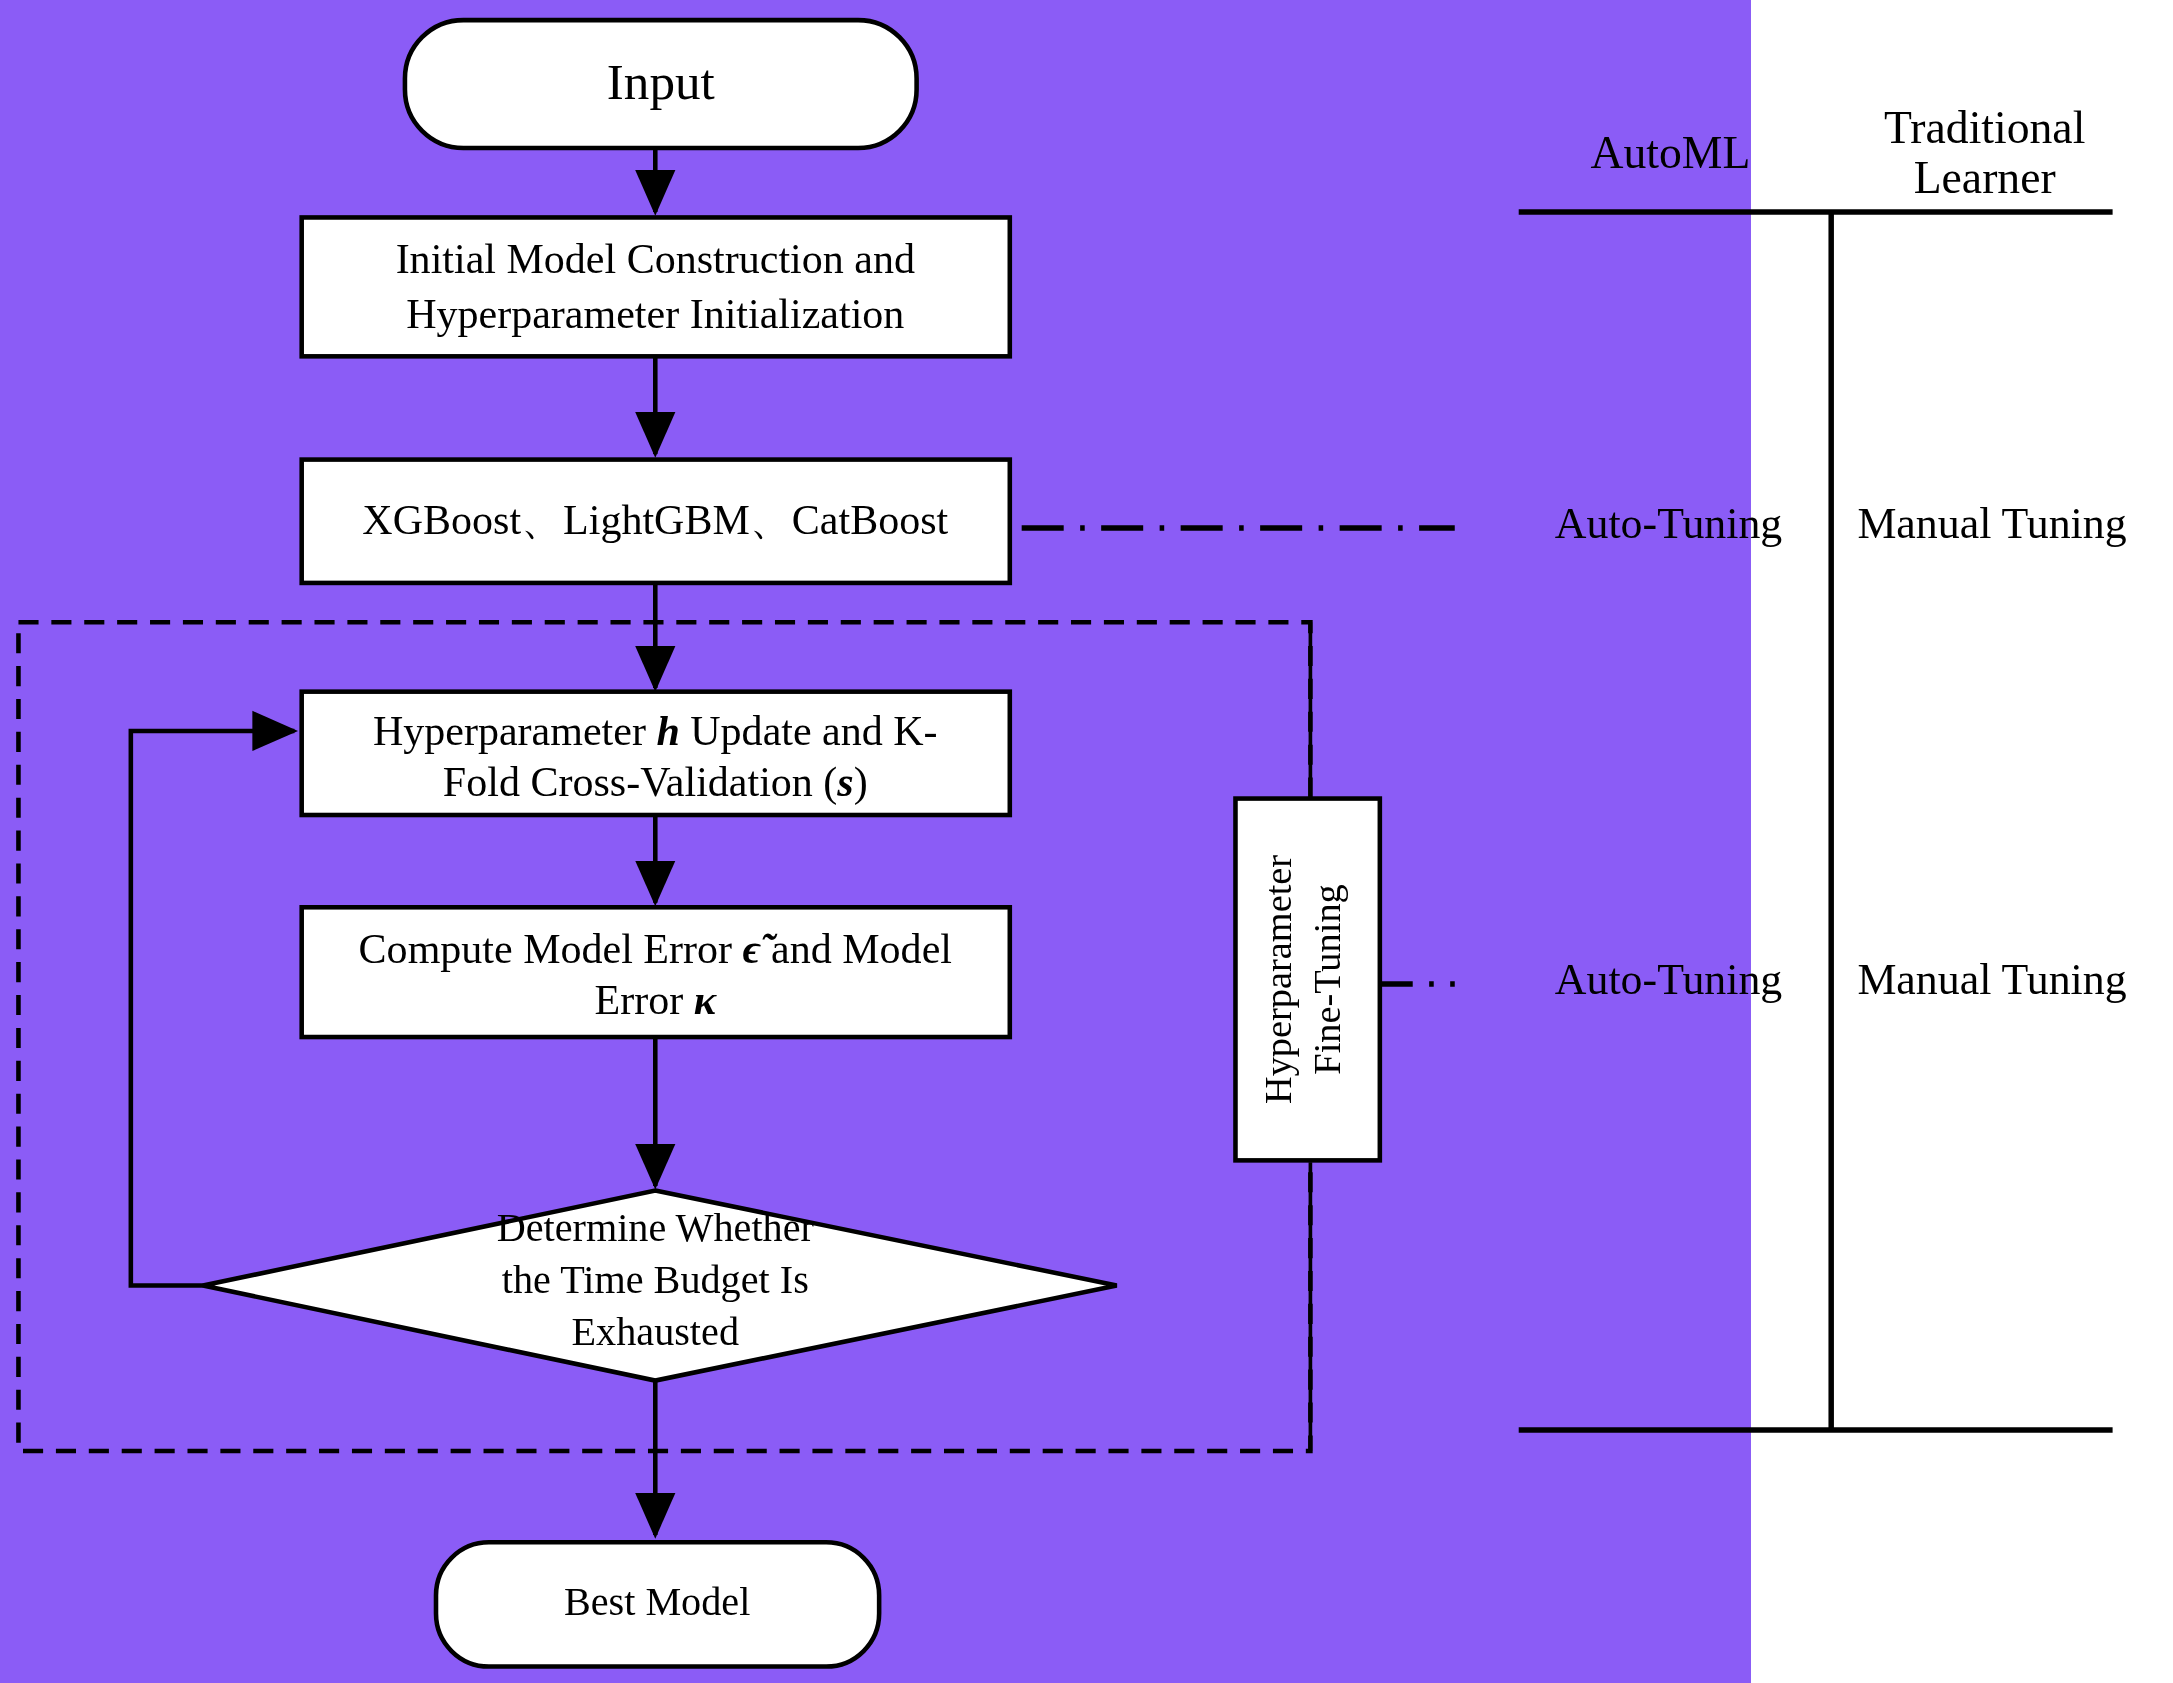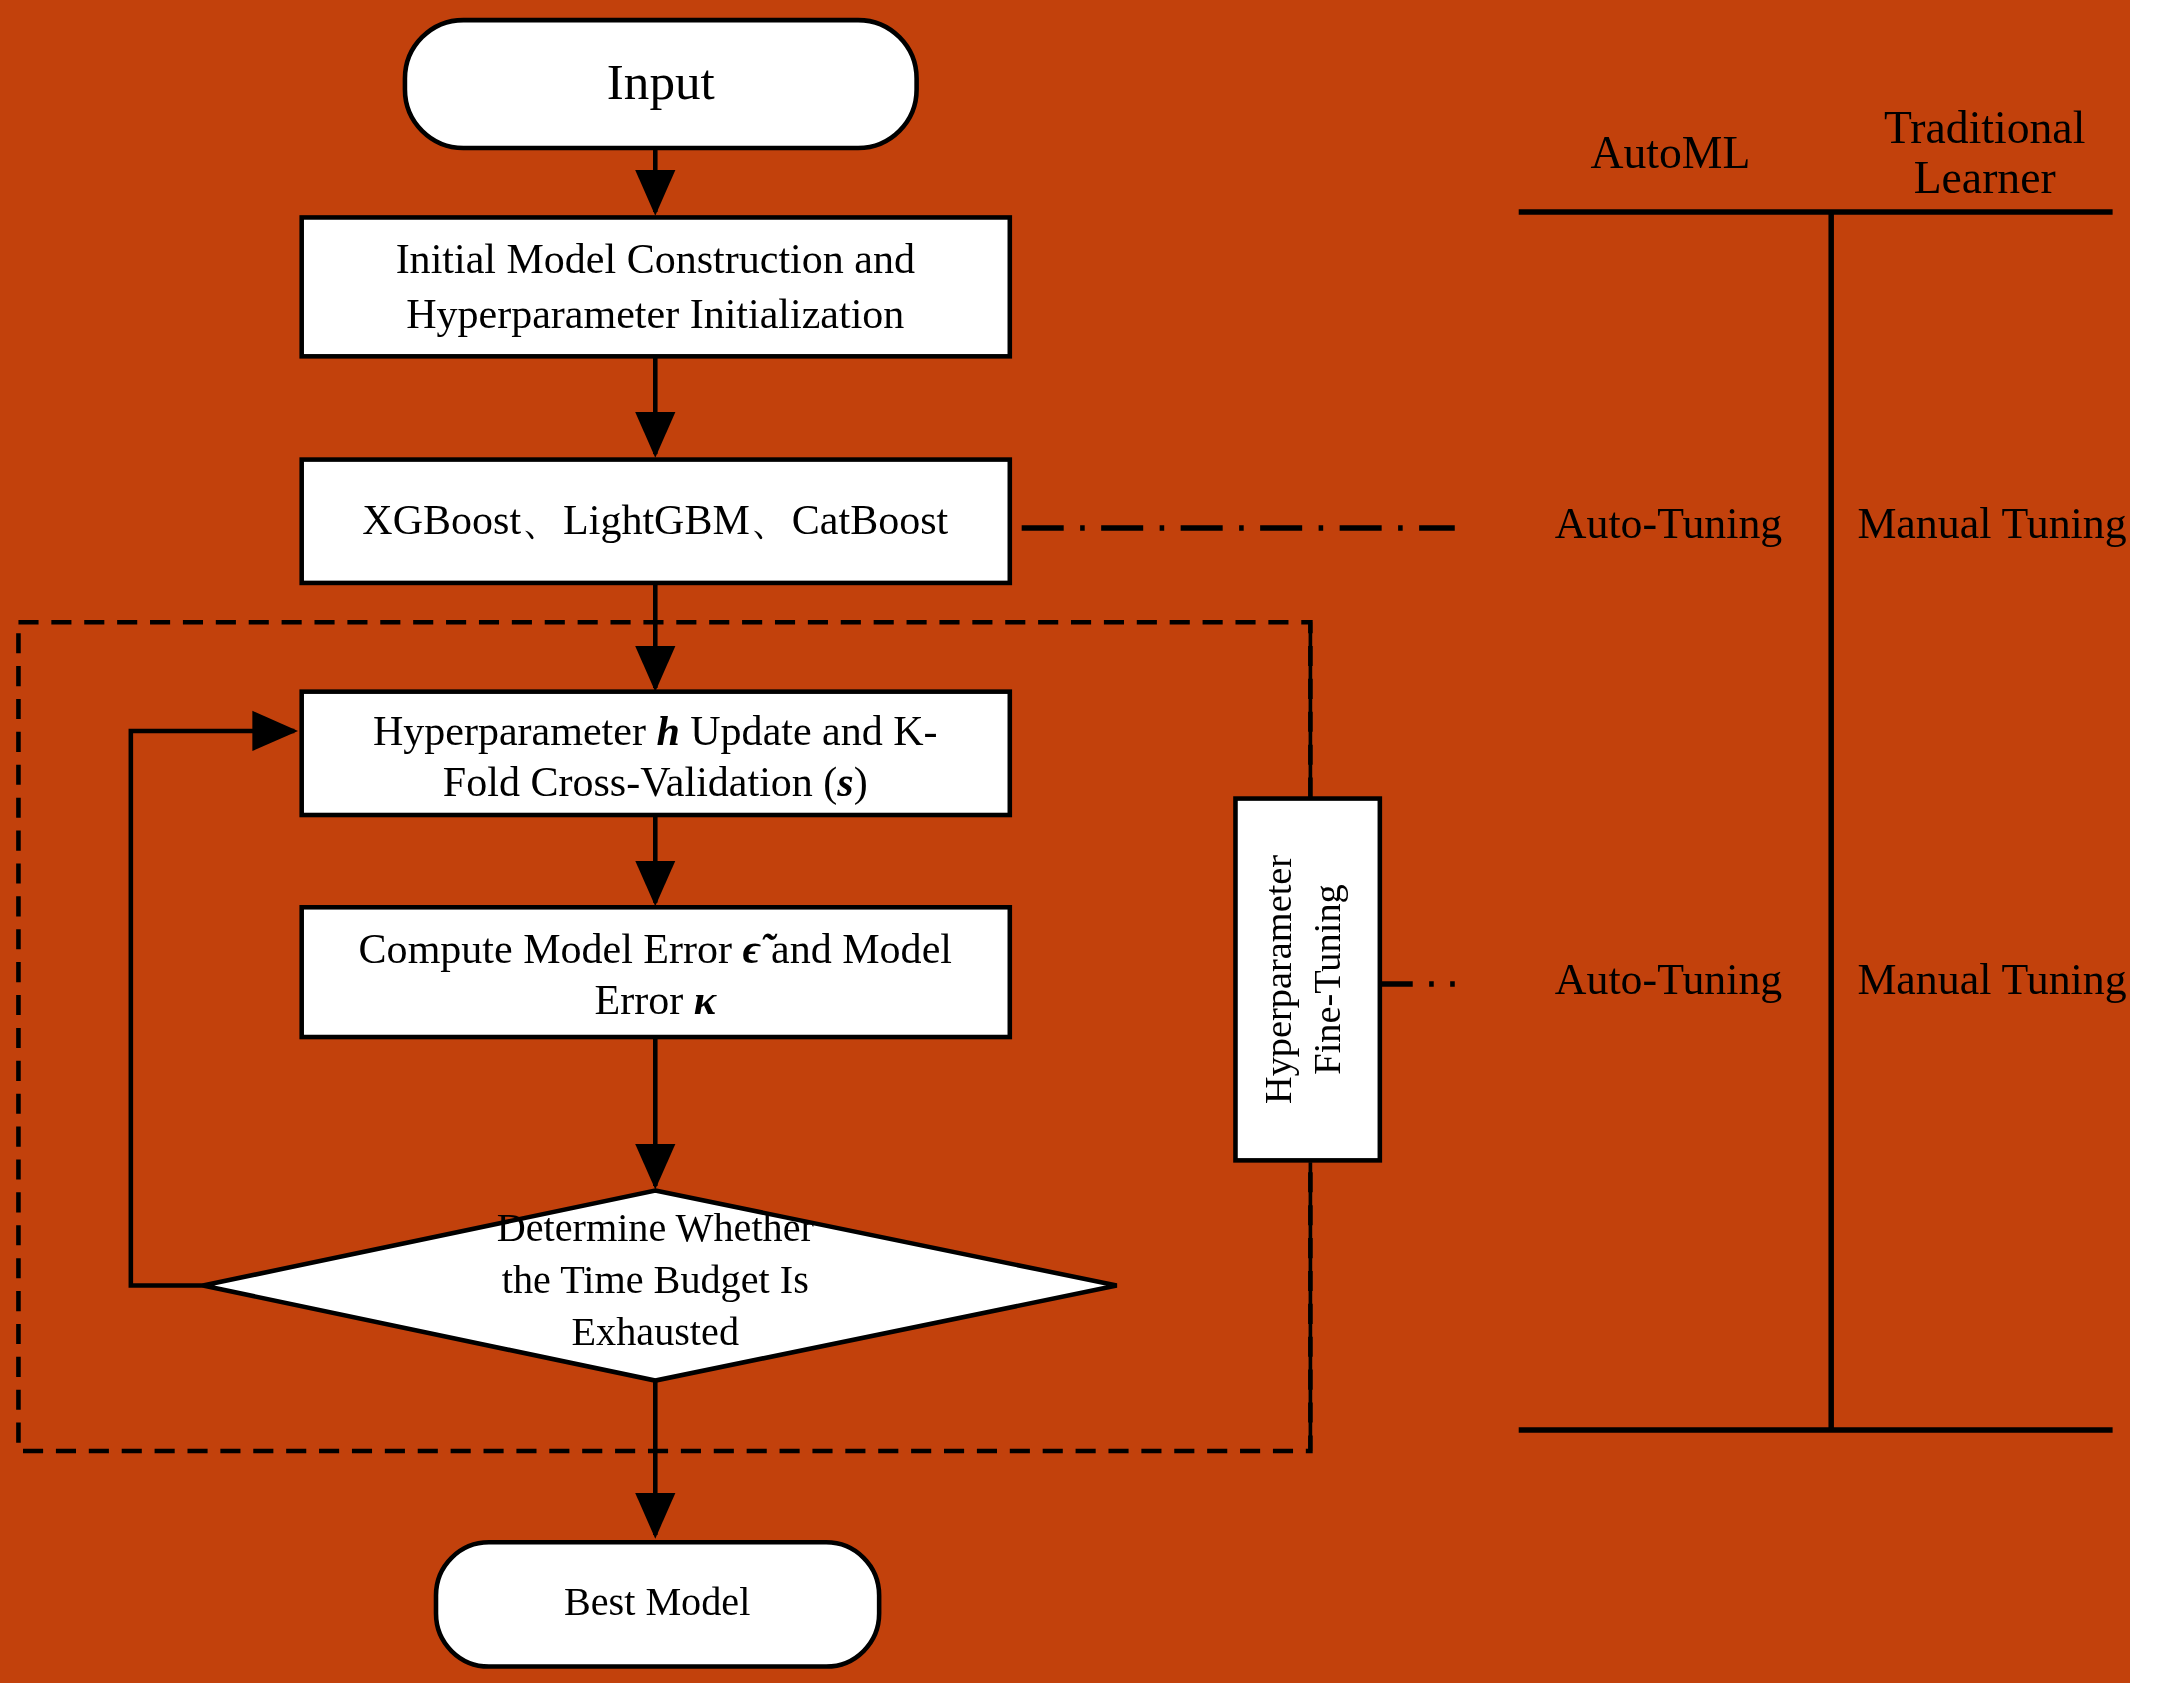--- a/index.html
+++ b/index.html
@@ -9,23 +9,23 @@
   }
   body {
     width: 2174px;
     height: 1683px;
     font-family: "Liberation Serif", "DejaVu Serif", serif;
     color: #000000;
     overflow: hidden;
   }
   #canvas {
     position: relative;
-    width: 2130px;
+    width: 1751px;
     height: 1683px;
-    background: #c2410c;
+    background: #8b5cf6;
   }
   svg.layer {
     position: absolute;
     top: 0;
     left: 0;
     width: 2174px;
     height: 1683px;
   }
   .node-text {
     font-family: "Liberation Serif", "DejaVu Serif", serif;

